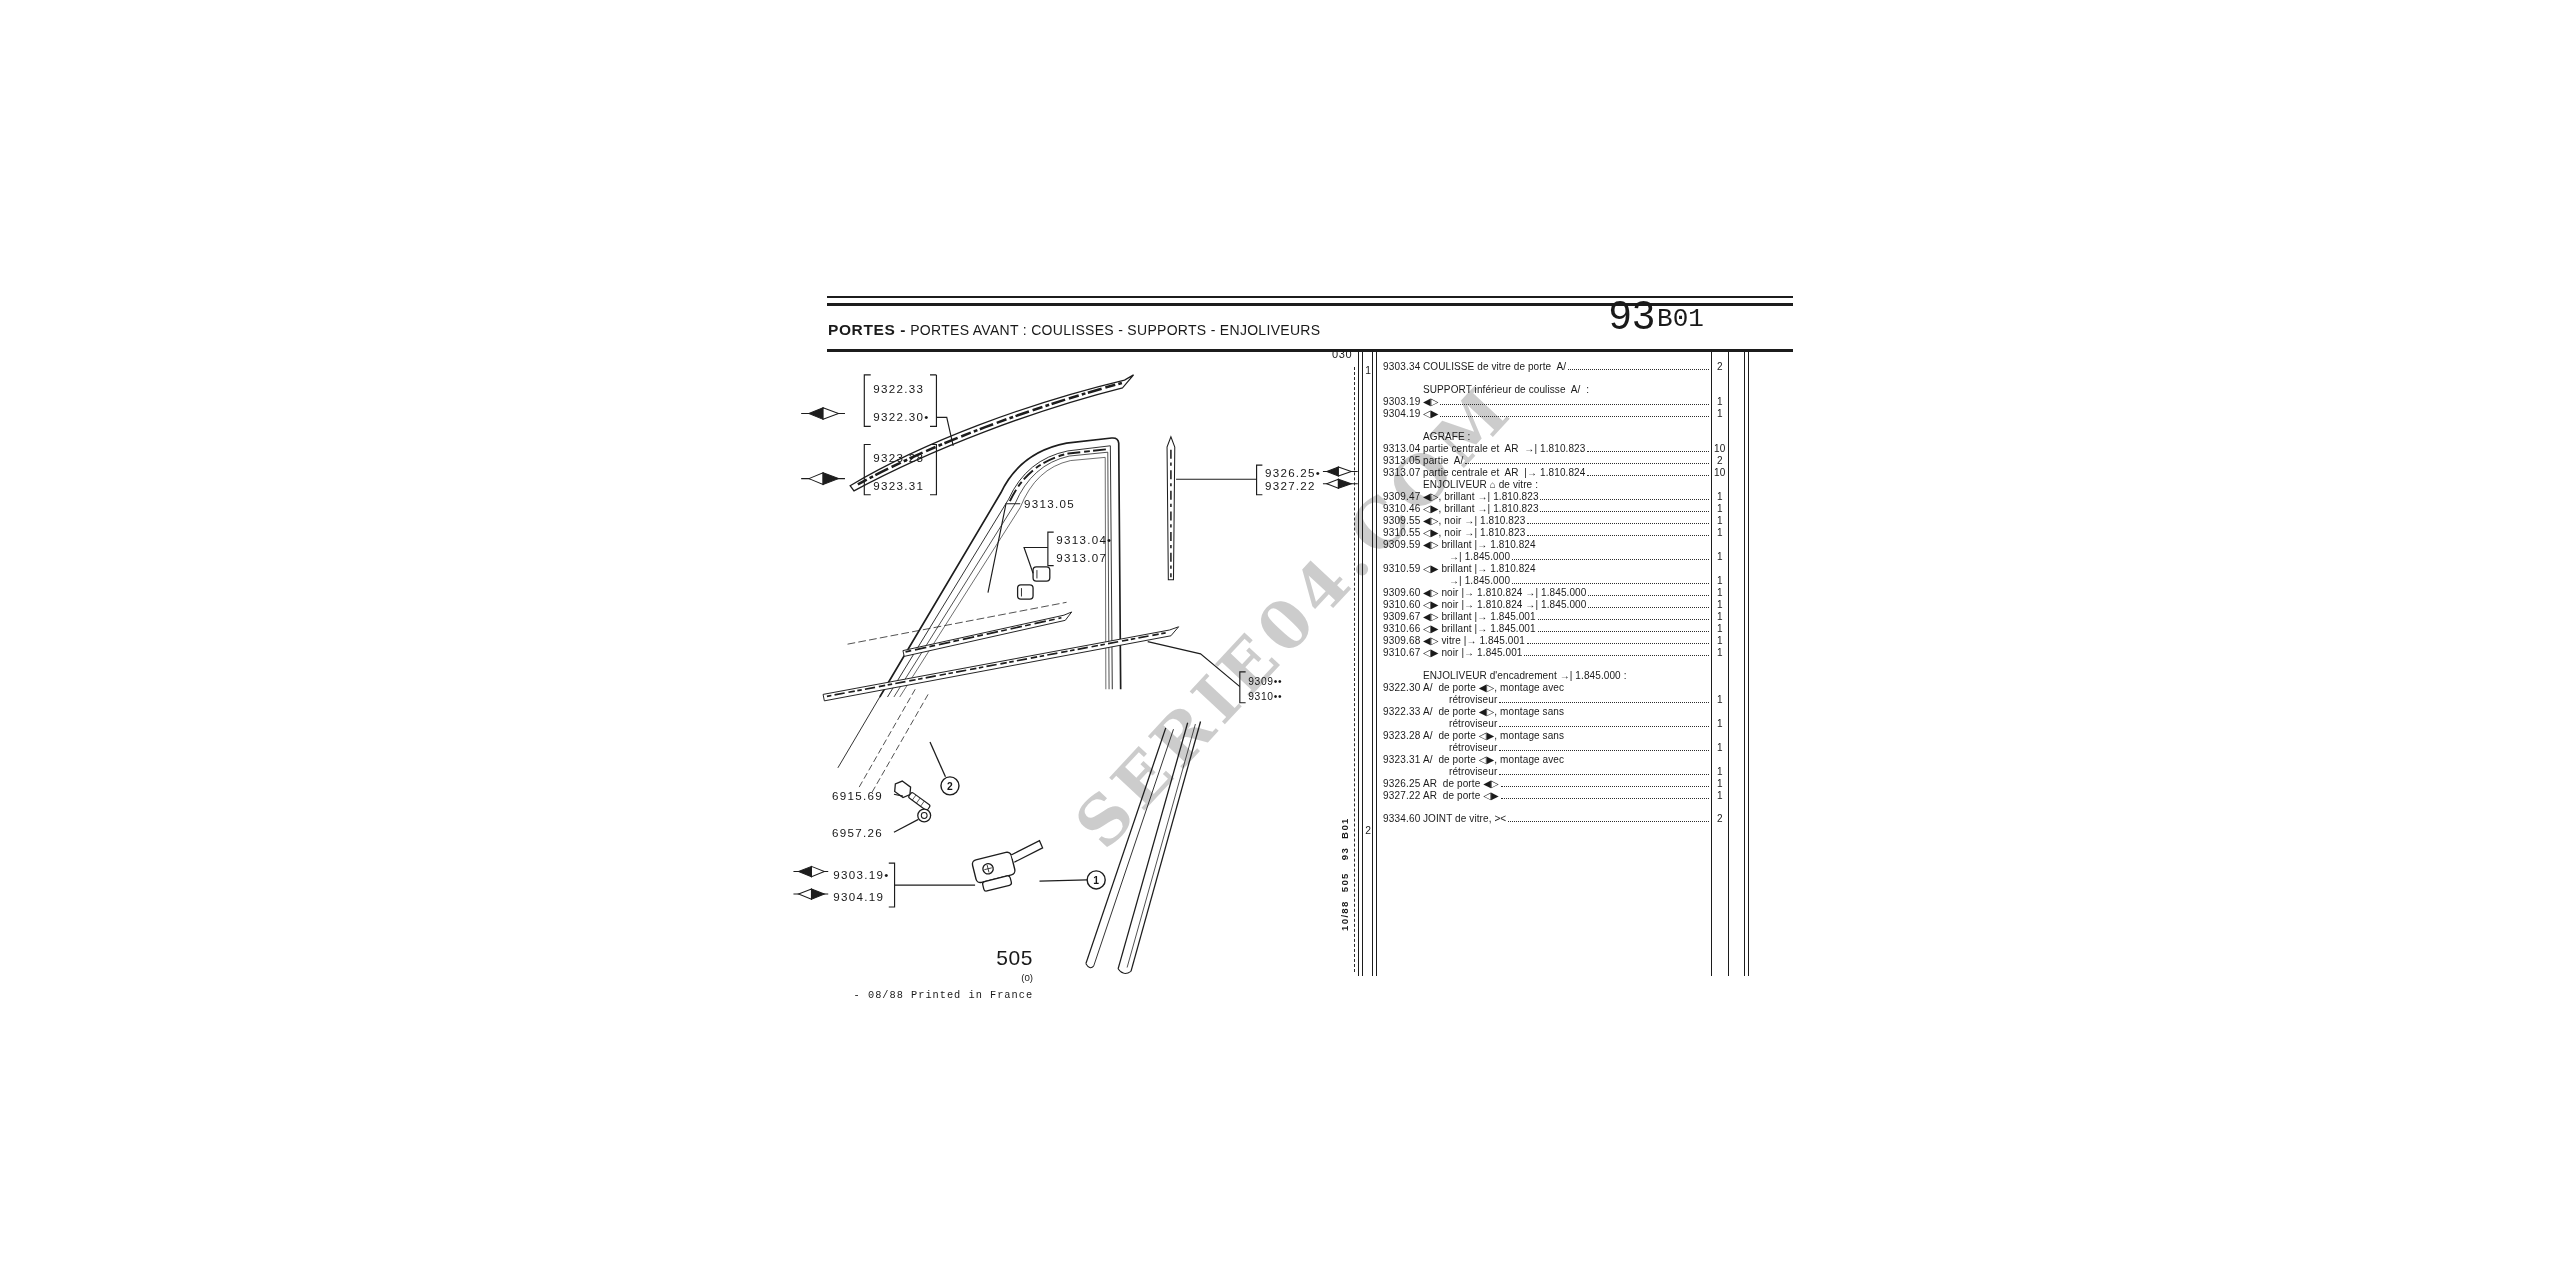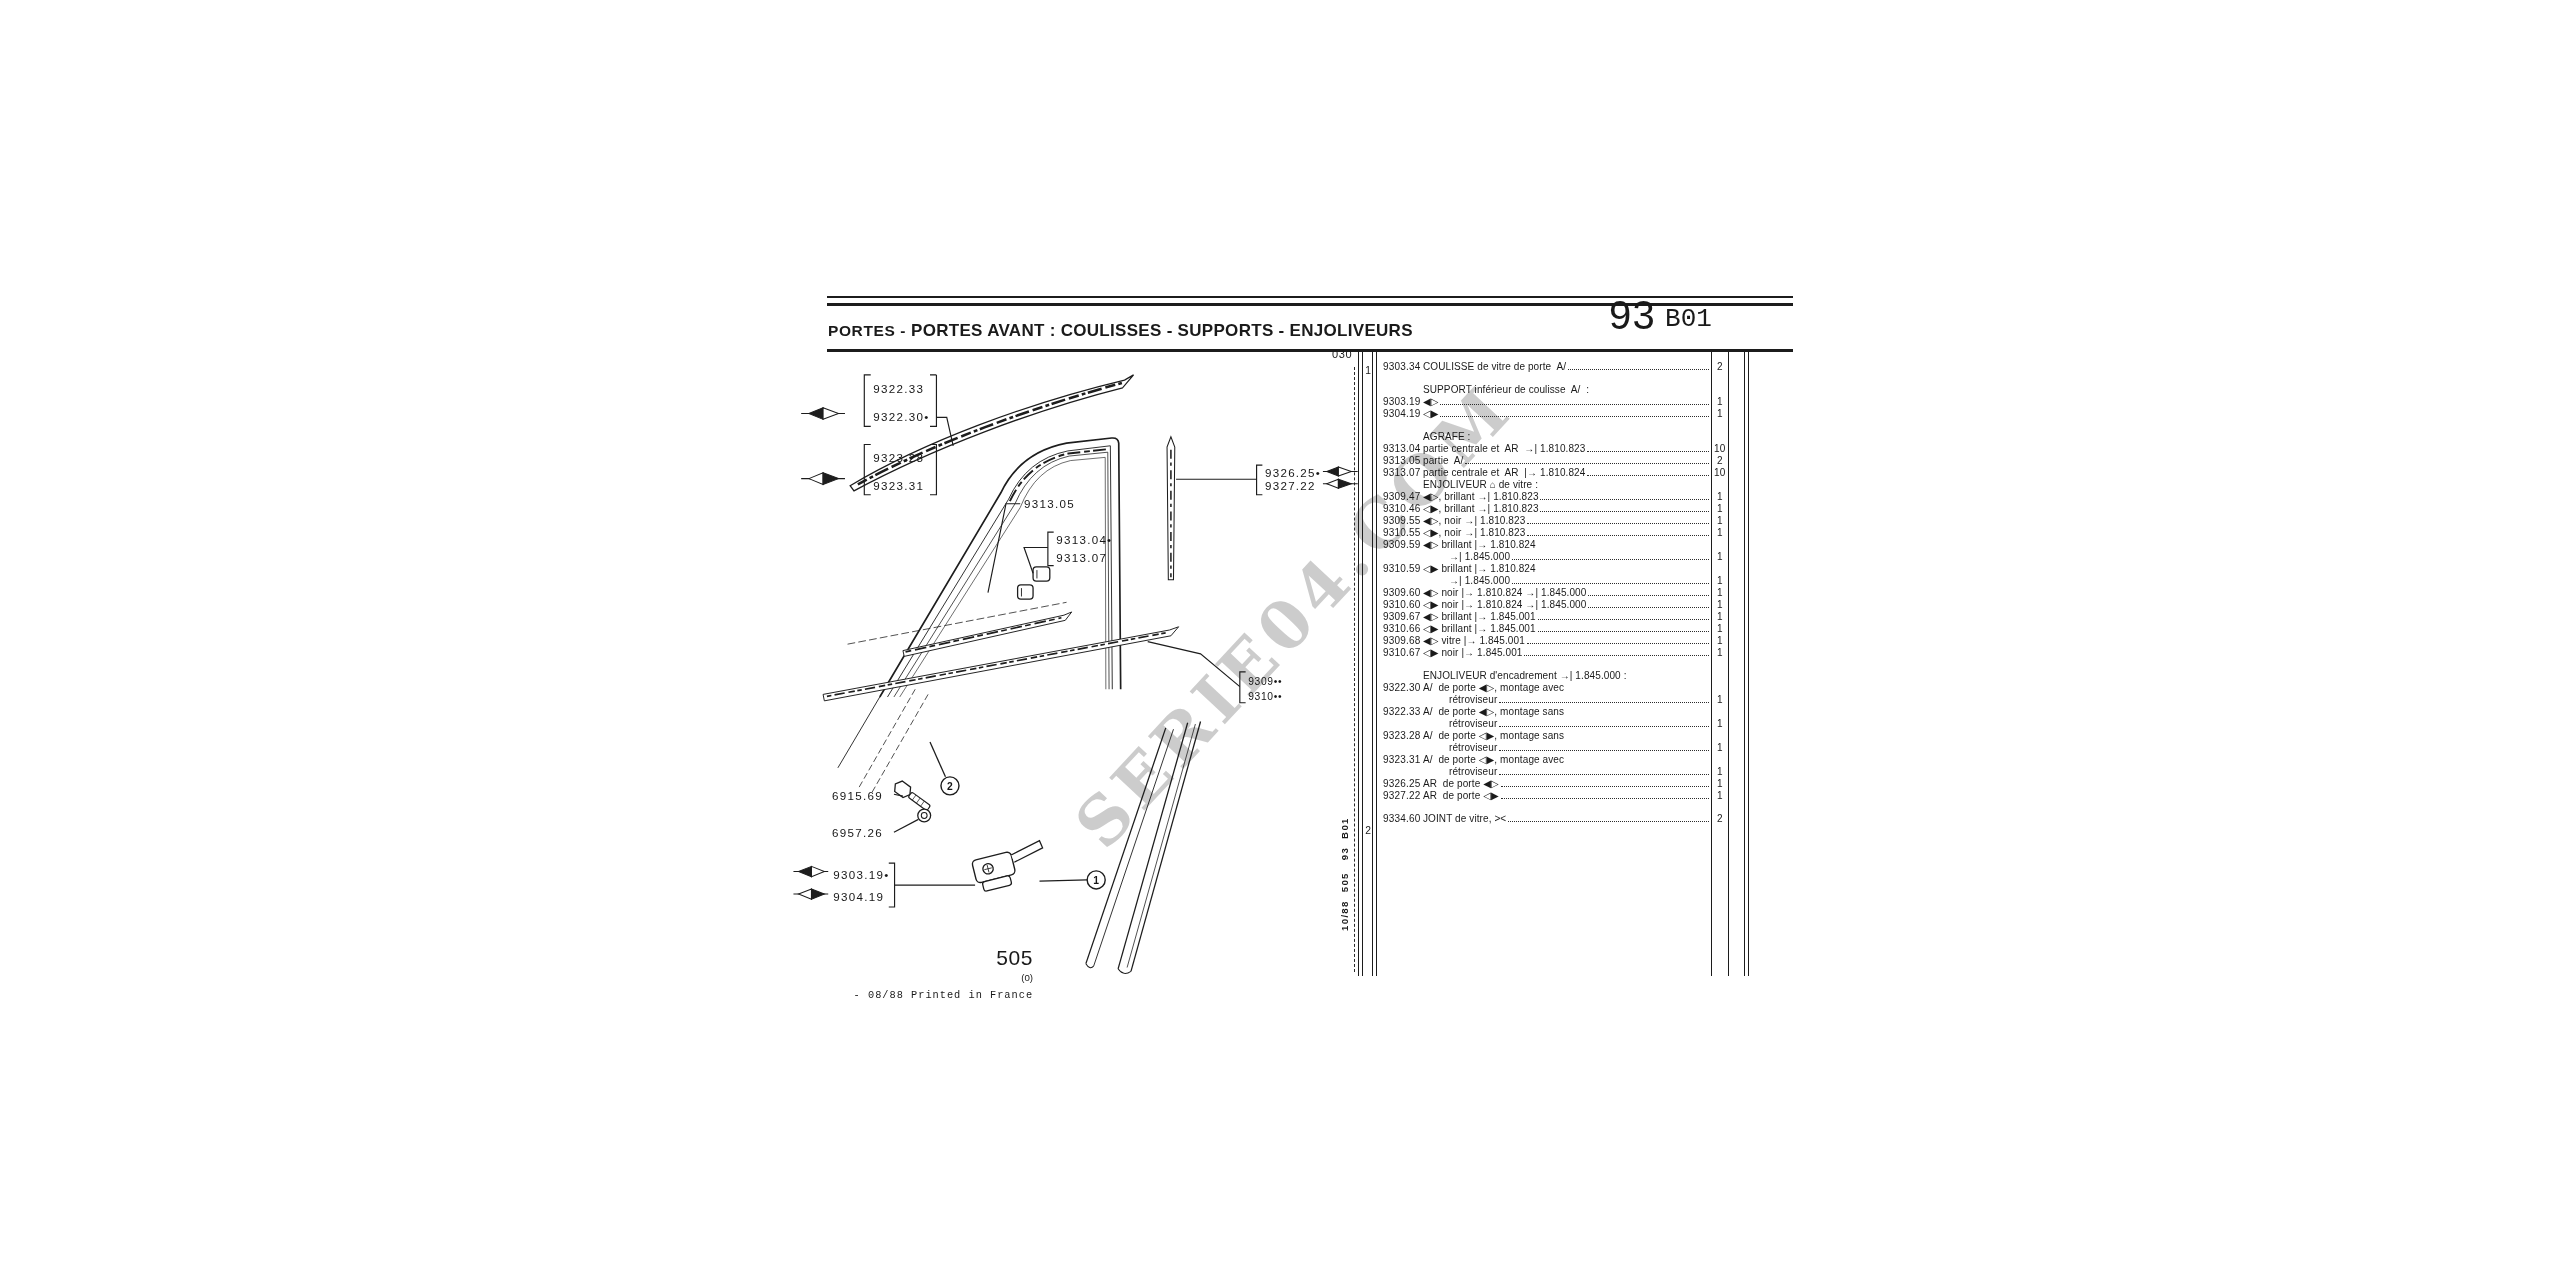--- a/index.html
+++ b/index.html
@@ -8,22 +8,22 @@
   .page{position:absolute;left:783px;top:277px;width:1010px;height:721px;}
 
   
   .rule{position:absolute;background:#1c1c1c;}
   .rule-top1{left:44px;top:19.3px;width:966px;height:1.3px;}
   .rule-top2{left:44px;top:26px;width:966px;height:2.6px;}
   .rule-mid{left:44px;top:72px;width:966px;height:2.6px;}
 
   .hdr{position:absolute;left:45px;top:44px;white-space:pre;letter-spacing:0.3px;}
   .hdr .b{font-size:15.5px;font-weight:bold;letter-spacing:0.6px;}
-  .hdr .r{font-size:17px;font-weight:bold;letter-spacing:0.3px;}
-  .pagenum{position:absolute;left:826px;top:18px;display:flex;align-items:flex-end;gap:9px;}
+  .hdr .r{font-size:14px;font-weight:normal;letter-spacing:0.3px;}
+  .pagenum{position:absolute;left:826px;top:18px;display:flex;align-items:flex-end;gap:1px;}
   .pagenum .big{font-size:40px;line-height:40px;letter-spacing:1.3px;}
   .pagenum .code{font-size:26px;line-height:32px;font-family:Liberation Mono, monospace;}
 
   
   .vline{position:absolute;top:73px;height:626px;background:#1c1c1c;width:1.3px;}
   .vdash{position:absolute;left:571px;top:90px;height:605px;border-left:1.3px dashed #2a2a2a;}
   .v1a{left:575px}.v1b{left:579px}.v2a{left:589px}.v2b{left:593px}
   .v3{left:928px}.v4{left:945px}.v5a{left:961px}.v5b{left:965px}
 
   .code030{position:absolute;left:549px;top:71px;font-size:11px;letter-spacing:0.6px;}

